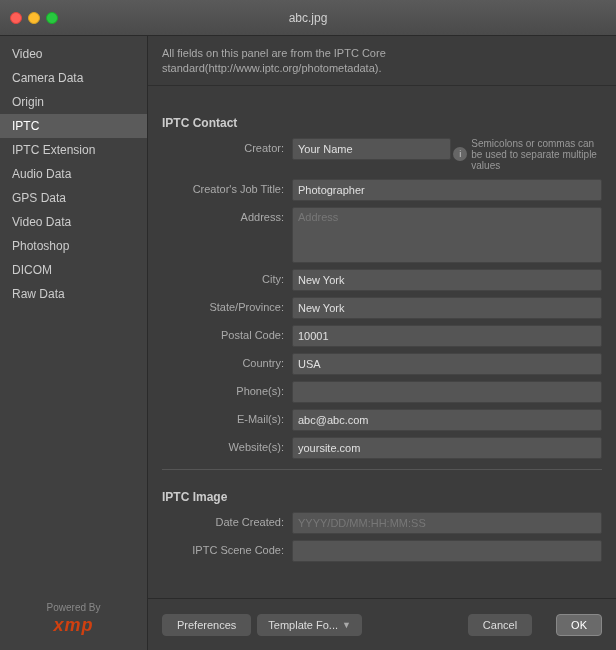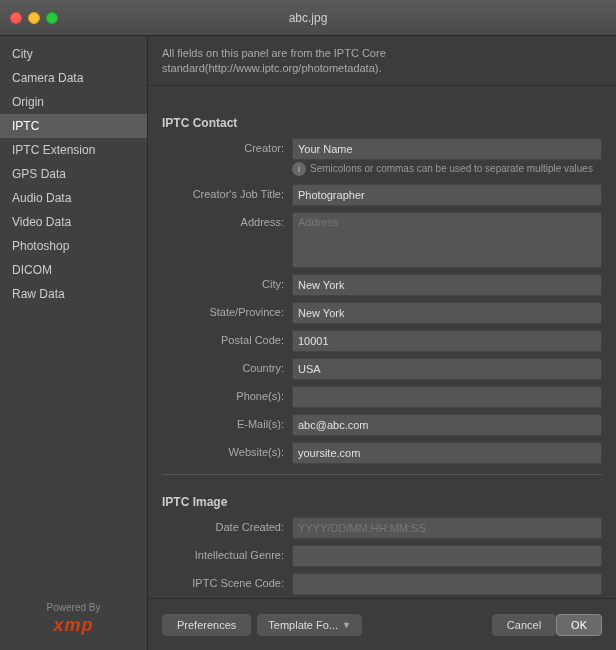--- a/index.html
+++ b/index.html
@@ -138,21 +138,20 @@
       text-align: right;
       padding-right: 8px;
       padding-top: 4px;
       color: #aaaaaa;
       font-size: 11px;
       flex-shrink: 0;
     }
     .form-field-wrap {
       flex: 1;
       display: flex;
-      flex-direction: column;
       gap: 2px;
     }
     .hint-row {
       display: flex;
       align-items: center;
       gap: 4px;
       margin-bottom: 2px;
     }
     .hint-icon {
       width: 14px;
@@ -210,21 +209,21 @@
       gap: 8px;
     }
     .bottom-bar-left {
       display: flex;
       align-items: center;
       gap: 6px;
     }
     .bottom-bar-right {
       margin-left: auto;
       display: flex;
-      gap: 0;
+      gap: 24px;
     }
 
     .btn {
       padding: 4px 14px;
       border-radius: 4px;
       font-size: 11px;
       cursor: pointer;
       border: 1px solid #555;
       background: #555;
       color: #ddd;
@@ -260,27 +259,27 @@
     <div class="traffic-light close"></div>
     <div class="traffic-light minimize"></div>
     <div class="traffic-light maximize"></div>
   </div>
   <span class="title-text">abc.jpg</span>
 </div>
 
 <div class="main-content">
 
   <div class="sidebar">
-    <div class="sidebar-item">City</div>
+    <div class="sidebar-item">Video</div>
     <div class="sidebar-item">Camera Data</div>
     <div class="sidebar-item">Origin</div>
     <div class="sidebar-item active">IPTC</div>
     <div class="sidebar-item">IPTC Extension</div>
+    <div class="sidebar-item">Audio Data</div>
     <div class="sidebar-item">GPS Data</div>
-    <div class="sidebar-item">Audio Data</div>
     <div class="sidebar-item">Video Data</div>
     <div class="sidebar-item">Photoshop</div>
     <div class="sidebar-item">DICOM</div>
     <div class="sidebar-item">Raw Data</div>
 
     <div class="sidebar-footer">
       <span class="powered-by-text">Powered By</span>
       <span class="xmp-logo">xmp</span>
     </div>
   </div>
@@ -371,26 +370,20 @@
 
       <div class="section-header">IPTC Image</div>
 
       <div class="form-row">
         <div class="form-label">Date Created:</div>
         <div class="form-field-wrap">
           <input type="text" value="" placeholder="YYYY/DD/MM:HH:MM:SS" style="">
         </div>
       </div>
 
-      <div class="form-row">
-        <div class="form-label">Intellectual Genre:</div>
-        <div class="form-field-wrap">
-          <input type="text" value="" style="">
-        </div>
-      </div>
 
       <div class="form-row">
         <div class="form-label">IPTC Scene Code:</div>
         <div class="form-field-wrap">
           <input type="text" value="" style="">
         </div>
       </div>
 
     </div>
 

